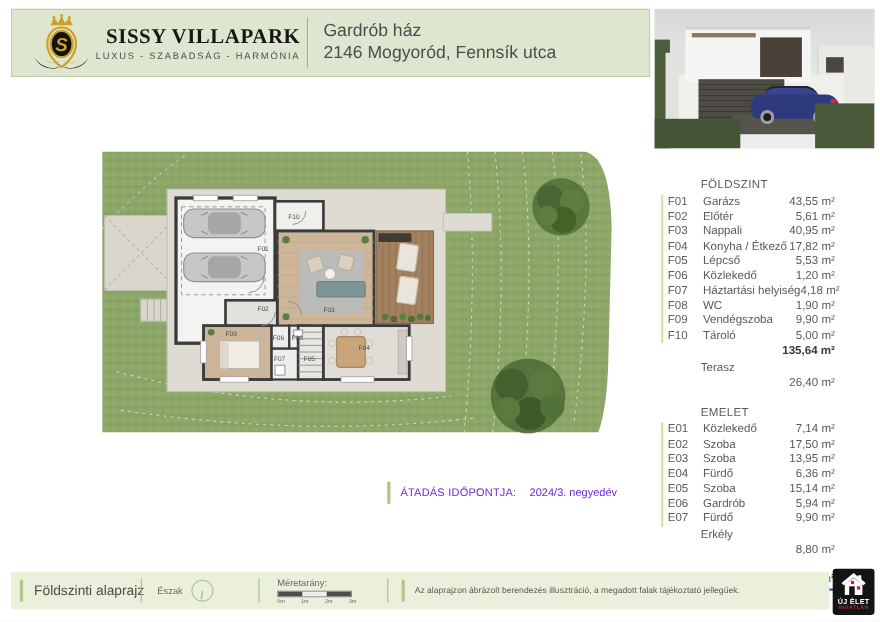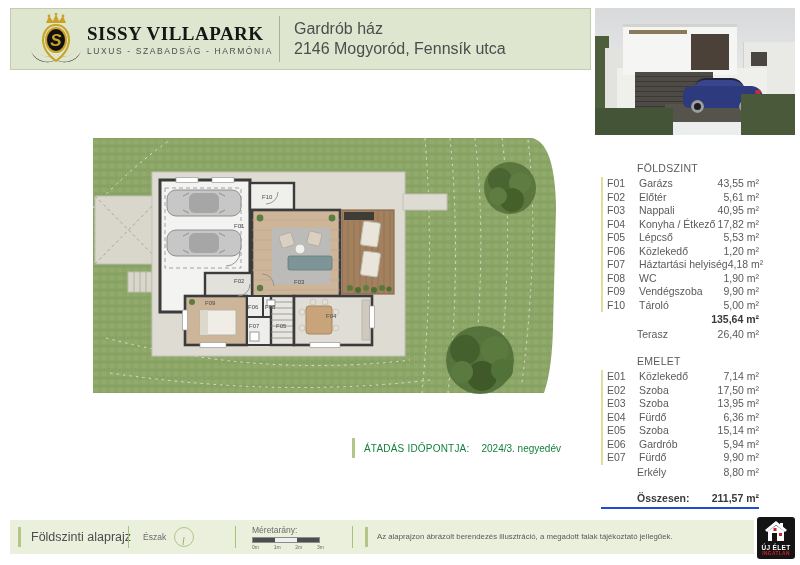--- a/index.html
+++ b/index.html
@@ -4,21 +4,21 @@
 <style>
   html,body{margin:0;padding:0;background:#fff;}
   .page{position:relative;width:800px;height:565px;background:#fff;outline:1px solid #e3e3e3;
         font-family:"Liberation Sans",sans-serif;overflow:hidden;}
 
   
   .header{position:absolute;left:10px;top:8px;width:581px;height:62px;background:#dee6cf;
           border:1px solid #c3cdab;display:flex;align-items:center;box-sizing:border-box;}
   .brandwrap{width:268px;display:flex;align-items:center;height:100%;}
   .brandlogo{margin-left:14px;flex:0 0 auto;}
-  .brandtext{flex:1;text-align:left;padding-right:6px;}
+  .brandtext{flex:1;text-align:right;padding-right:6px;}
   .brandname{font-family:"Liberation Serif",serif;font-weight:bold;font-size:19px;color:#161616;
              letter-spacing:.5px;white-space:nowrap;}
   .brandtag{font-size:8.5px;color:#4e4e4e;letter-spacing:1.6px;margin-top:1px;white-space:nowrap;}
   .hdivider{width:1px;height:46px;background:#a7b489;}
   .titleblock{padding-left:14px;color:#4d4d4d;}
   .title1{font-size:16px;line-height:20px;}
   .title2{font-size:16px;line-height:20px;}
 
   
   .render{position:absolute;left:595px;top:8px;width:200px;height:127px;overflow:hidden;
@@ -48,30 +48,30 @@
   .r-curb{left:166px;top:96px;width:34px;height:6px;background:#d8d8d3;}
 
   
   .panel{position:absolute;left:601px;top:162px;width:158px;color:#5a5a5a;font-size:10.5px;}
   .sched-head{margin-left:36px;margin-bottom:3px;letter-spacing:.3px;}
   .rows{border-left:2px solid #dfdc9e;padding-left:4px;}
   .srow{display:flex;line-height:13.5px;}
   .srow .code{width:32px;flex:0 0 auto;}
   .srow .rname{flex:1;white-space:nowrap;}
   .srow .area{flex:0 0 auto;text-align:right;}
-  .trow{display:flex;line-height:14px;}
+  .trow{display:flex;line-height:14px;flex-direction:column;}
   .trow .rname{margin-left:36px;flex:1;}
   .trow .area{text-align:right;}
   .total{font-weight:bold;color:#3a3a3a;text-align:right;line-height:15px;}  .gap14{height:14px;}
   .grand{display:flex;border-bottom:2px solid #1d4ed8;padding-bottom:2px;margin-top:12px;
          font-weight:bold;color:#3a3a3a;line-height:14px;}
   .grand .glabel{margin-left:36px;flex:1;}
 
   
-  .handover{position:absolute;left:352px;top:438px;display:flex;align-items:center;color:#15803d;}
+  .handover{position:absolute;left:352px;top:438px;display:flex;align-items:center;color:#6d28d9;}
   .hbar{width:3px;height:20px;background:#b5c489;margin-right:9px;}
   .hlabel{font-size:10px;letter-spacing:.2px;}
   .hvalue{font-size:10px;margin-left:12px;}
 
   
   .footer{position:absolute;left:10px;top:520px;width:744px;height:34px;background:#eaf0dc;
           display:flex;align-items:center;box-sizing:border-box;}
   .fbar{width:3px;height:20px;background:#b5c489;flex:0 0 auto;}
   .fdiv{width:1px;height:22px;background:#a9c17f;flex:0 0 auto;}
   .fsec1{display:flex;align-items:center;width:118px;}

